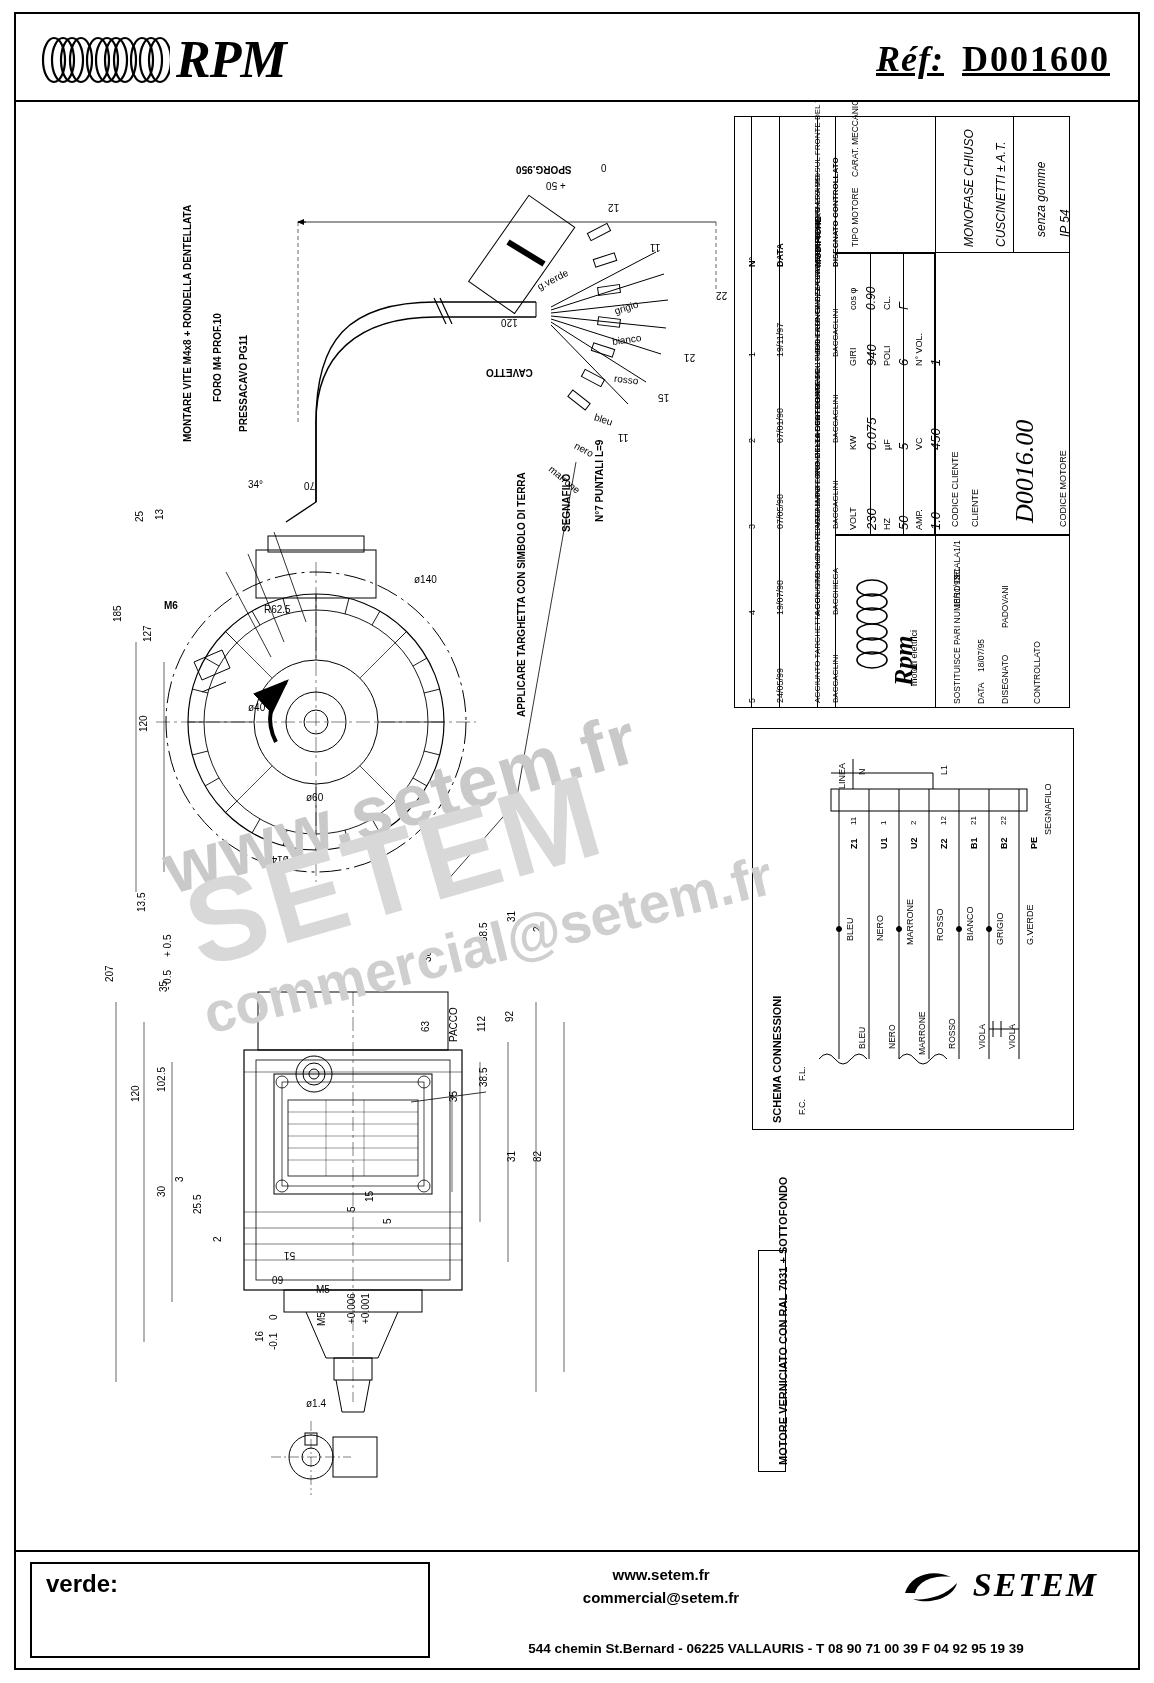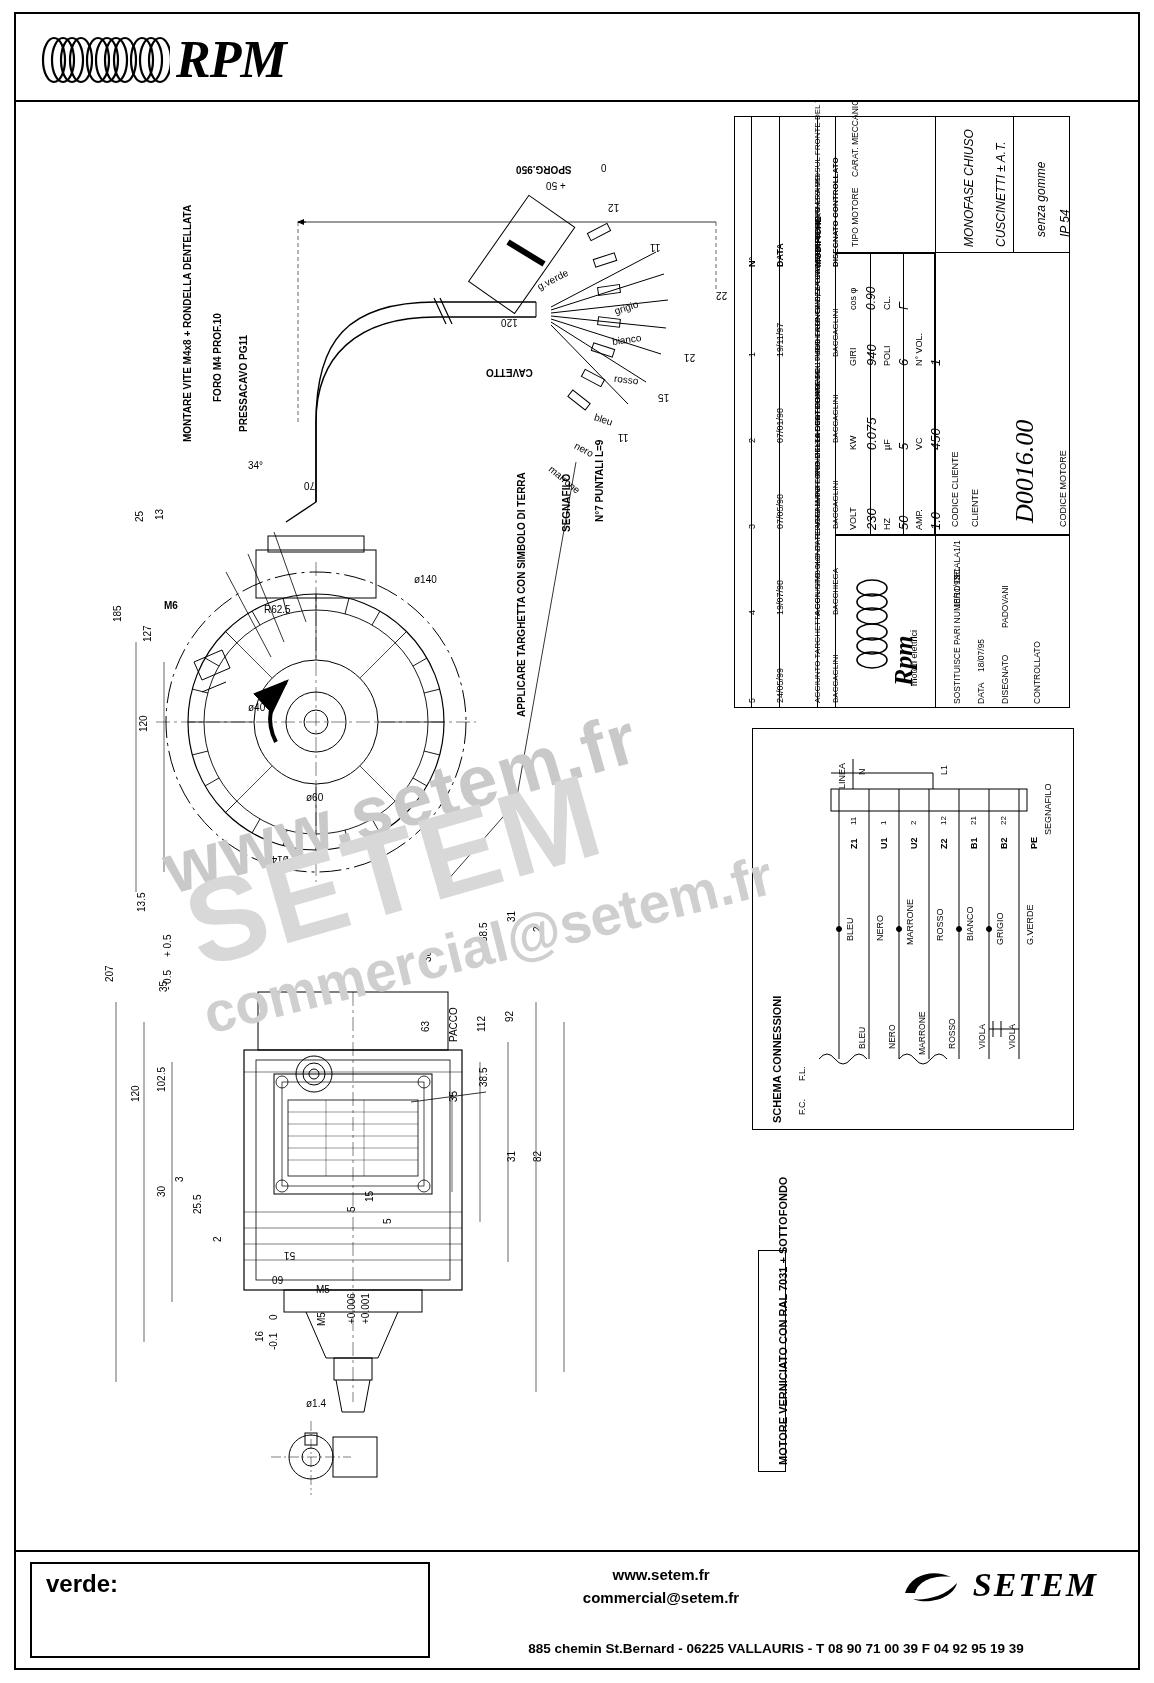--- a/index.html
+++ b/index.html
@@ -102,20 +102,23 @@
             <ellipse cx="69" cy="26" rx="11" ry="22"></ellipse>
             <ellipse cx="78" cy="26" rx="11" ry="22"></ellipse>
             <ellipse cx="87" cy="26" rx="11" ry="22"></ellipse>
             <ellipse cx="104" cy="26" rx="11" ry="22"></ellipse>
             <ellipse cx="113" cy="26" rx="11" ry="22"></ellipse>
             <ellipse cx="122" cy="26" rx="11" ry="22"></ellipse>
           </g>
         </svg>
       </span>
       <span class="logo-text">RPM</span>
+    </div>
+    <div class="ref">
+      <span>Réf:</span><span class="num">D001600</span>
     </div>
   </div>
 
   <div class="canvas">
 
     <svg width="1122" height="1450" viewBox="0 0 1122 1450">
       <defs>
         <marker id="ah" markerWidth="9" markerHeight="7" refX="8" refY="3.5" orient="auto">
           <polygon points="0 0, 9 3.5, 0 7" fill="#000"></polygon>
         </marker>
@@ -300,21 +303,21 @@
     <div class="t tb" style="left:222px; top:330px;"><span class="rot90" style="display:inline-block;">PRESSACAVO PG11</span></div>
     <div class="t tb" style="left:545px; top:430px;"><span class="rot90" style="display:inline-block;">SEGNAFILO</span></div>
     <div class="t tb" style="left:578px; top:420px;"><span class="rot90" style="display:inline-block;">N°7 PUNTALI L=9</span></div>
     <div class="t tb" style="left:470px; top:265px;"><span class="rot180" style="display:inline-block;">CAVETTO</span></div>
     <div class="t tb" style="left:500px; top:62px;"><span class="rot180" style="display:inline-block;">SPORG.950</span></div>
     <div class="t tb" style="left:500px; top:615px;"><span class="rot90" style="display:inline-block;">APPLICARE TARGHETTA CON SIMBOLO DI TERRA</span></div>
 
     <div class="t" style="left:485px;top:215px;"><span class="rot180" style="display:inline-block;">120</span></div>
     <div class="t" style="left:585px;top:60px;"><span class="rot180" style="display:inline-block;">0</span></div>
     <div class="t" style="left:530px;top:78px;"><span class="rot180" style="display:inline-block;">+ 50</span></div>
-    <div class="t" style="left:232px;top:358px;">34°</div>
+    <div class="t" style="left:232px;top:377px;">34°</div>
     <div class="t" style="left:288px;top:378px;"><span class="rot180" style="display:inline-block;">70</span></div>
     <div class="t" style="left:118px;top:420px;"><span class="rot90" style="display:inline-block;">25</span></div>
     <div class="t" style="left:138px;top:418px;"><span class="rot90" style="display:inline-block;">13</span></div>
     <div class="t" style="left:96px;top:520px;"><span class="rot90" style="display:inline-block;">185</span></div>
     <div class="t" style="left:126px;top:540px;"><span class="rot90" style="display:inline-block;">127</span></div>
     <div class="t" style="left:122px;top:630px;"><span class="rot90" style="display:inline-block;">120</span></div>
     <div class="t" style="left:248px;top:490px;margin-top:12px;">R62.5</div>
     <div class="t" style="left:398px;top:472px;">ø140</div>
     <div class="t" style="left:232px;top:600px;">ø40</div>
     <div class="t" style="left:290px;top:690px;">ø60</div>
@@ -576,21 +579,21 @@
   </div>
 
   <div class="ftr">
     <div class="code-box">
       <span class="code-label">verde:</span>
     </div>
     <div class="ftr-mid">
       <div class="w">www.setem.fr</div>
       <div class="w">commercial@setem.fr</div>
     </div>
-    <div class="ftr-addr">885 chemin St.Bernard  -  06225 VALLAURIS  -  T 08 90 71 00 39   F 04 92 95 19 39</div>
+    <div class="ftr-addr">544 chemin St.Bernard  -  06225 VALLAURIS  -  T 08 90 71 00 39   F 04 92 95 19 39</div>
     <div class="setem-logo">
       <svg width="64" height="36" viewBox="0 0 64 36">
         <path d="M4 26 C 10 6, 34 2, 50 10 C 36 8, 18 12, 14 26 Z" fill="#000"></path>
         <path d="M12 32 C 22 34, 44 30, 56 16 C 52 32, 26 38, 12 32 Z" fill="#000"></path>
       </svg>
       <span>SETEM</span>
     </div>
   </div>
 
 </div>

